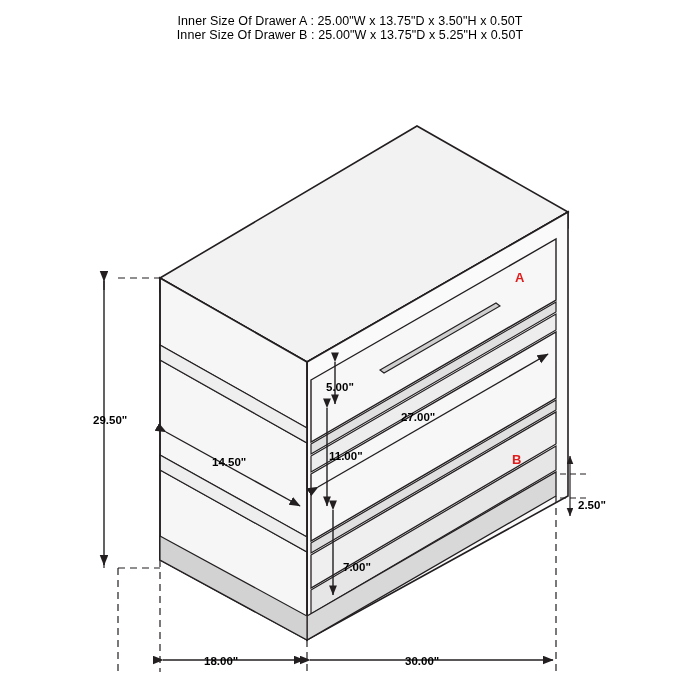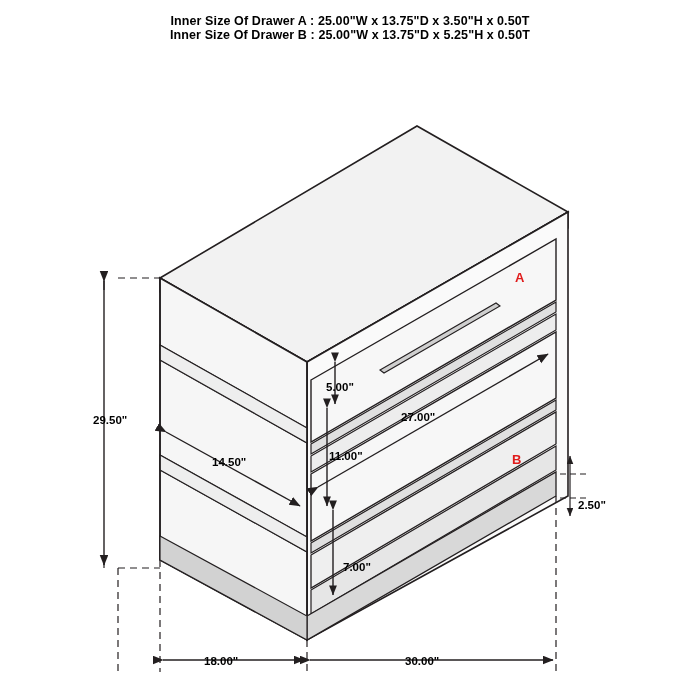--- a/index.html
+++ b/index.html
@@ -17,21 +17,21 @@
   #stage {
     position: relative;
     width: 700px;
     height: 700px;
   }
   .hdr {
     position: absolute;
     left: 0;
     width: 700px;
     text-align: center;
-    font-weight: bold;
+    font-weight: normal;
     font-size: 12.5px;
     letter-spacing: 0.1px;
     color: #000;
   }
   #hdr1 { top: 14px; }
   #hdr2 { top: 28px; }
 
   svg#draw {
     position: absolute;
     left: 0;

